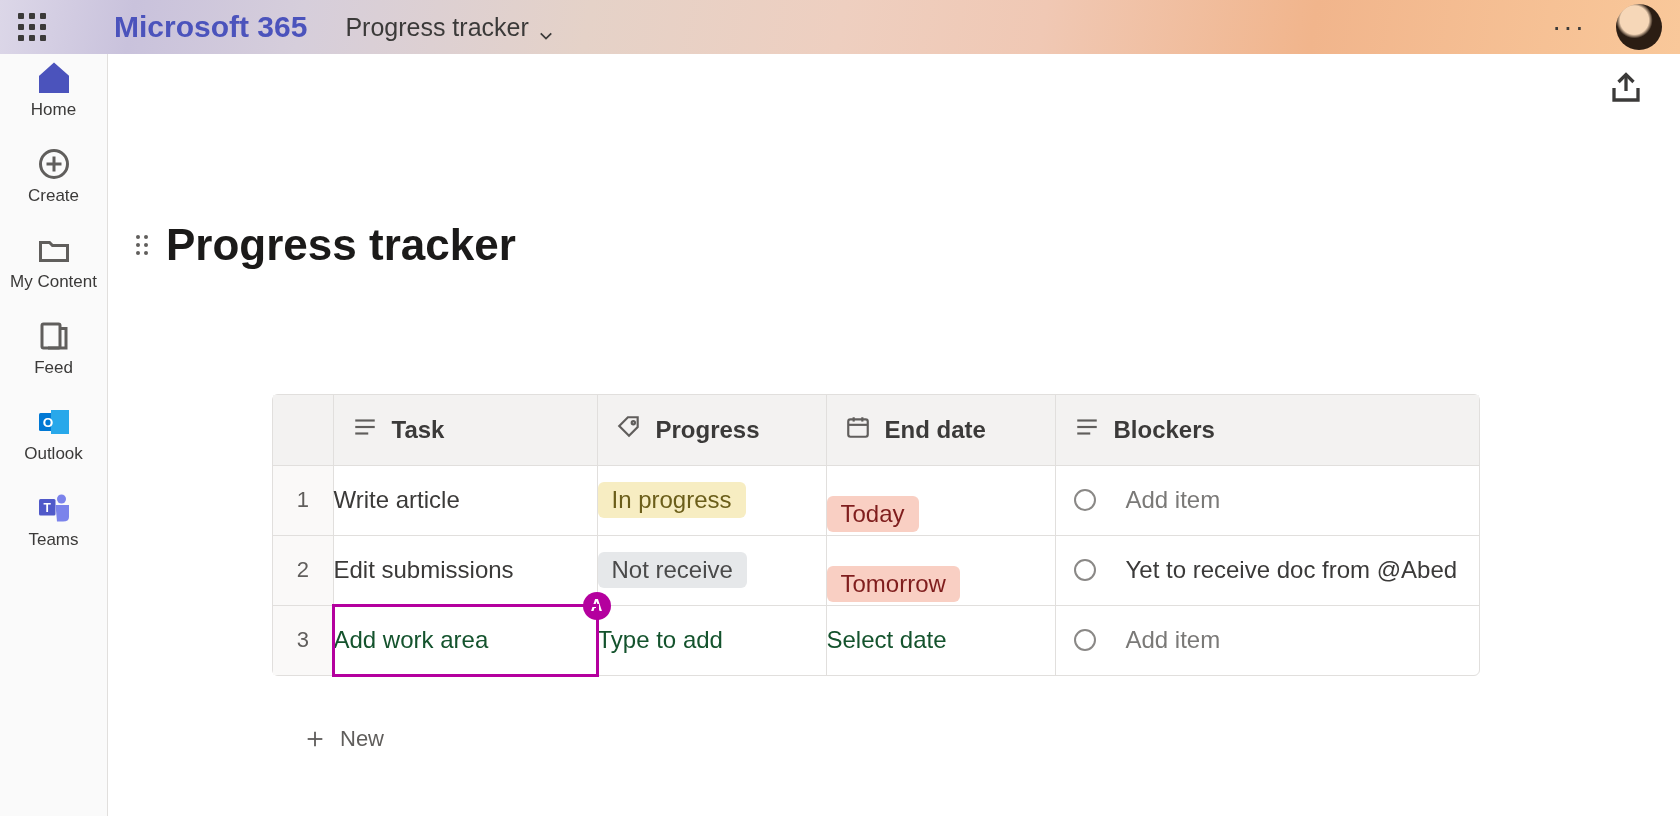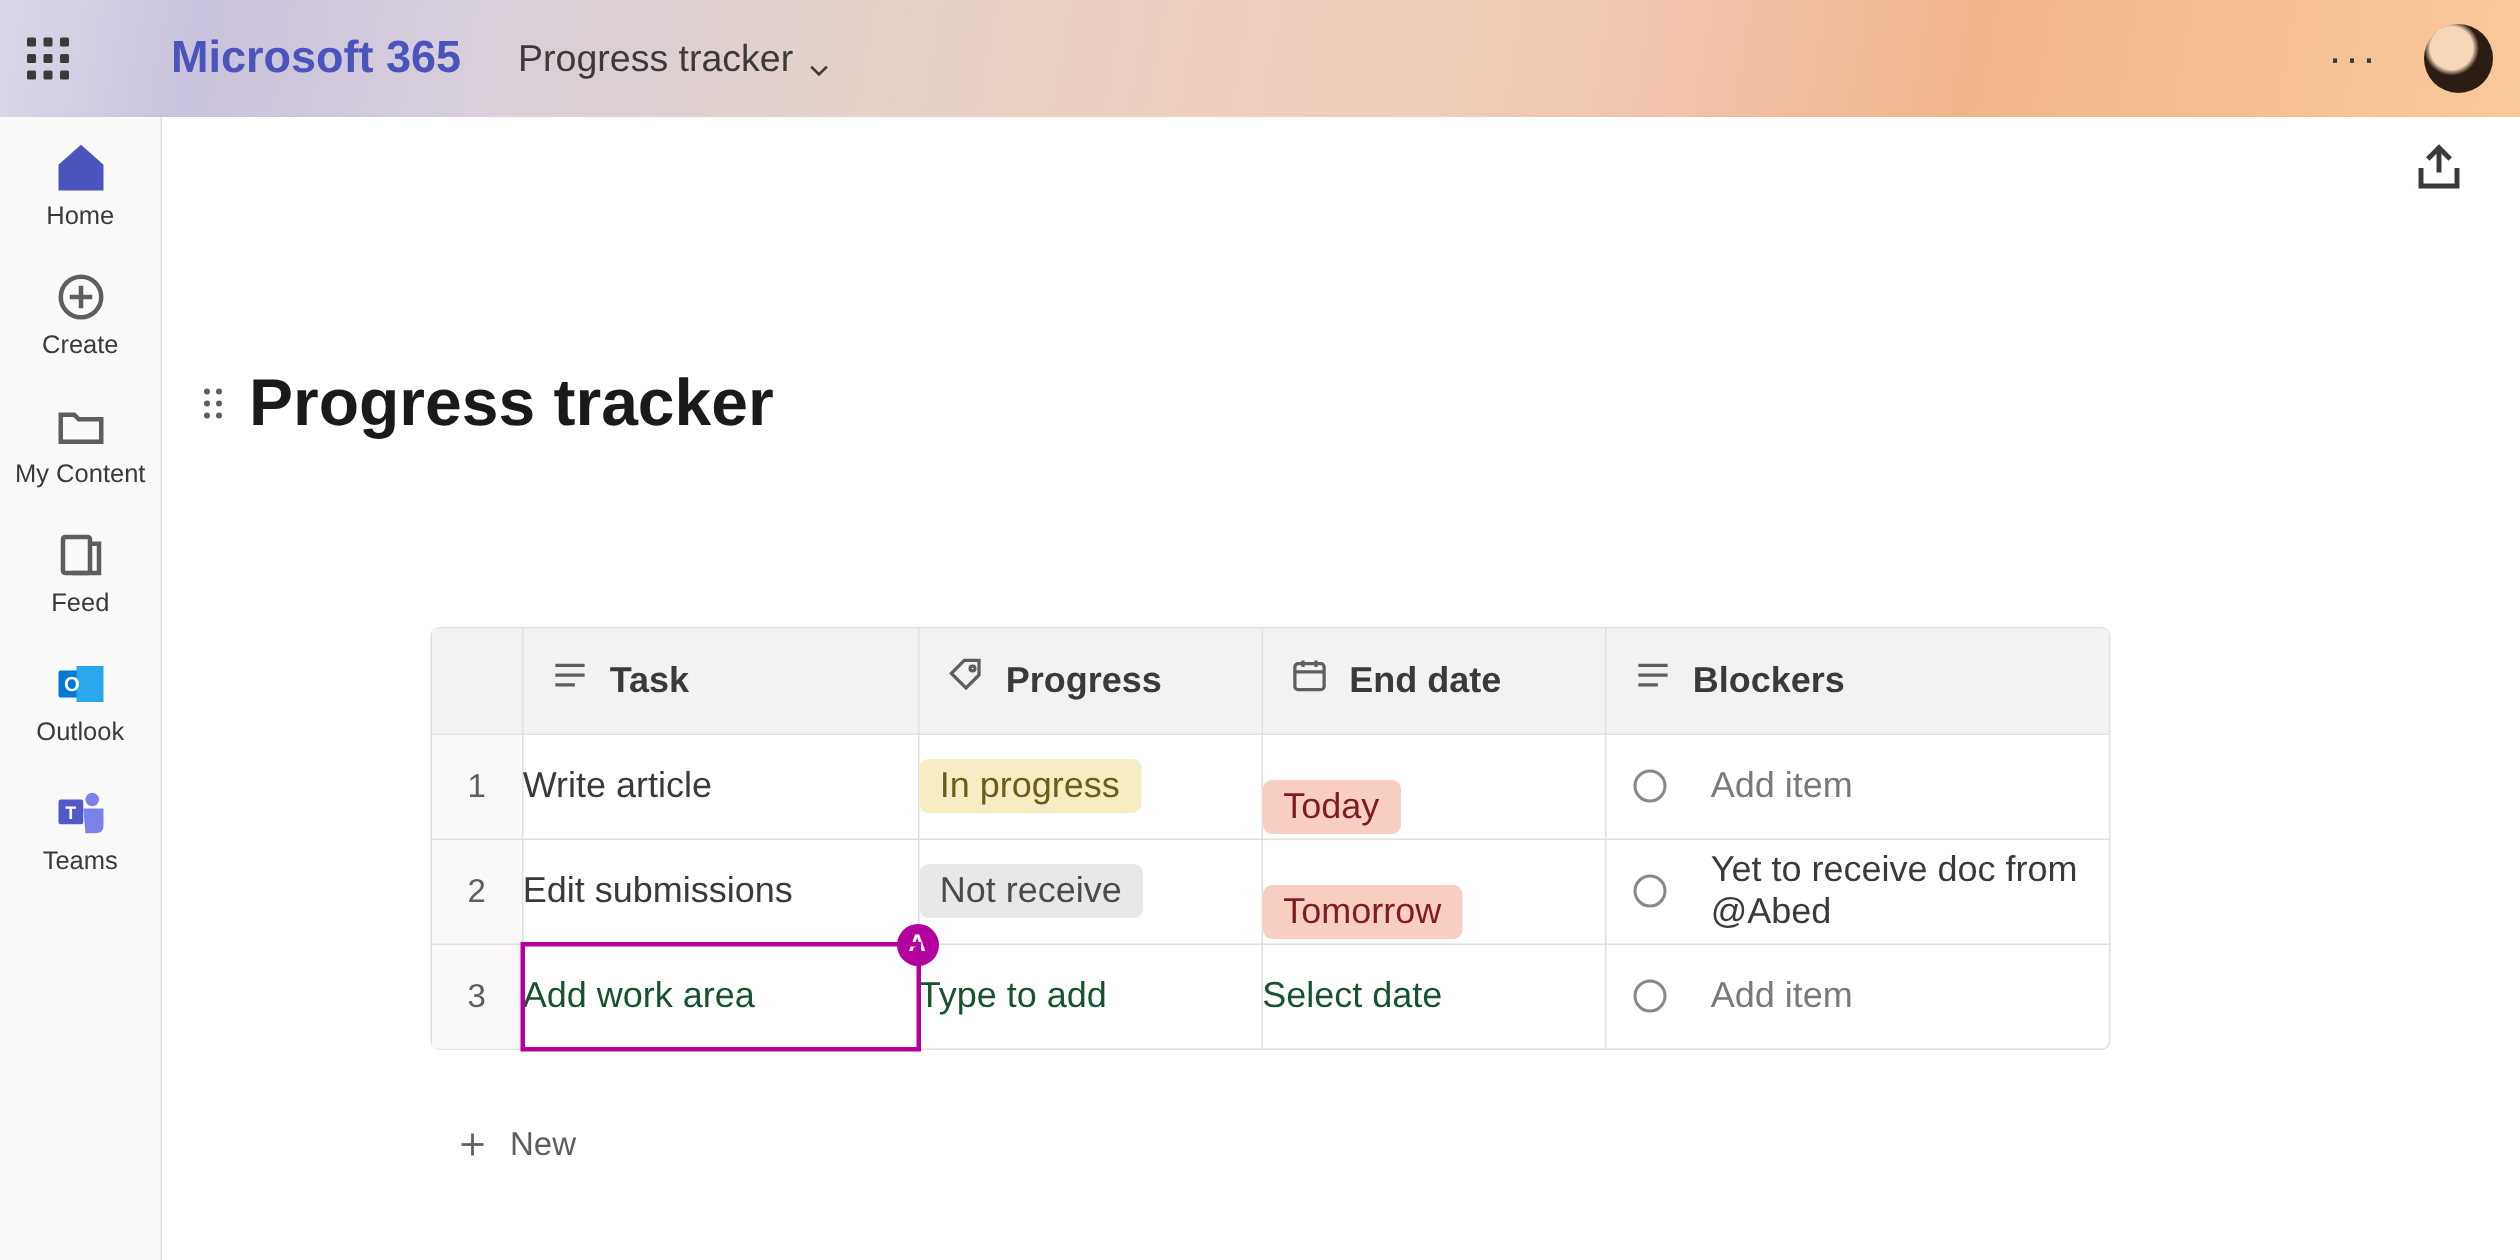--- a/index.html
+++ b/index.html
@@ -1,20 +1,20 @@
 <!DOCTYPE html>
 <html><head>
 <meta charset="utf-8">
 <style>
 * { box-sizing: border-box; margin: 0; padding: 0; }
 html, body { width: 1680px; height: 840px; font-family: "Segoe UI", -apple-system, sans-serif; overflow: hidden; }
 
 
 .header {
-  height: 78px;
+  height: 54px;
   display: flex;
   align-items: center;
   padding: 0 18px;
   background: linear-gradient(100deg,
     #dcd7e8 0%, #c9c2dc 8%, #d6cedb 18%, #e5d2c8 35%,
     #eecfc0 50%, #f0c8b4 62%, #f1b58c 78%, #f9c89a 100%);
   position: relative;
 }
 .waffle {
   width: 28px; height: 28px; display:grid; grid-template-columns:repeat(3,6px); grid-template-rows:repeat(3,6px); gap:5px; cursor:pointer;
@@ -29,39 +29,39 @@
 .chev-down { width:14px; height:14px; }
 .chev-down svg { stroke:#3b3a39; stroke-width:2; fill:none; }
 .header-right { margin-left:auto; display:flex; align-items:center; gap:30px; }
 .more-dots { font-size:28px; color:#3b3a39; letter-spacing:2px; cursor:pointer; line-height:1; }
 .avatar { width:46px; height:46px; border-radius:50%; background: radial-gradient(circle at 40% 35%, #f6d7b8 0 35%, #2b1d13 45% 100%); cursor:pointer; }
 
 
 .shell { display:flex; height: calc(840px - 78px); }
 .sidebar {
   width: 108px; background:#fafafa; border-right:1px solid #e1dfdd;
-  display:flex; flex-direction:column; align-items:center; padding-top:10px; gap:14px;
+  display:flex; flex-direction:column; align-items:center; gap:14px;
 }
 .side-item { width:100%; display:flex; flex-direction:column; align-items:center; gap:4px; padding:6px 0; cursor:pointer; }
 .side-item .ico { width:36px; height:36px; display:flex; align-items:center; justify-content:center; }
 .side-item .lbl { font-size:17px; color:#3b3a39; }
 .side-item svg { stroke:#605e5c; fill:none; stroke-width:2; }
 
 
 .main { flex:1; background:#fff; position:relative; }
 .share-icon { position:absolute; top:16px; right:36px; cursor:pointer; }
 .share-icon svg { stroke:#3b3a39; fill:none; stroke-width:2.2; width:36px; height:36px; }
 
 .page-title-row { position:absolute; top:166px; left:28px; display:flex; align-items:center; gap:18px; }
 .drag-dots { display:grid; grid-template-columns:repeat(2,4px); grid-template-rows:repeat(3,4px); gap:4px; cursor:grab; }
 .drag-dots span { background:#605e5c; border-radius:50%; }
 .page-title { font-size:44px; font-weight:700; color:#1b1a19; }
 
 
-.table-wrap { position:absolute; top:340px; left:179px; width:1120px; border:1px solid #e1dfdd; border-radius:6px; overflow:visible; background:#fff; }
+.table-wrap { position:absolute; top:340px; left:164px; width:1208px; border:1px solid #e1dfdd; border-radius:6px; overflow:visible; background:#fff; }
 .tbl { width:100%; border-collapse:collapse; table-layout:fixed; }
 .tbl th, .tbl td { border-right:1px solid #e1dfdd; border-bottom:1px solid #e1dfdd; padding:0; height:70px; vertical-align:middle; }
 .tbl tr:last-child td { border-bottom:none; }
 .tbl th:last-child, .tbl td:last-child { border-right:none; }
 .tbl thead th { background:#f3f2f1; font-size:24px; color:#3b3a39; text-align:left; }
 .col-num { width:60px; }
 .col-task { width:264px; }
 .col-prog { width:229px; }
 .col-date { width:229px; }
 .col-block { }

